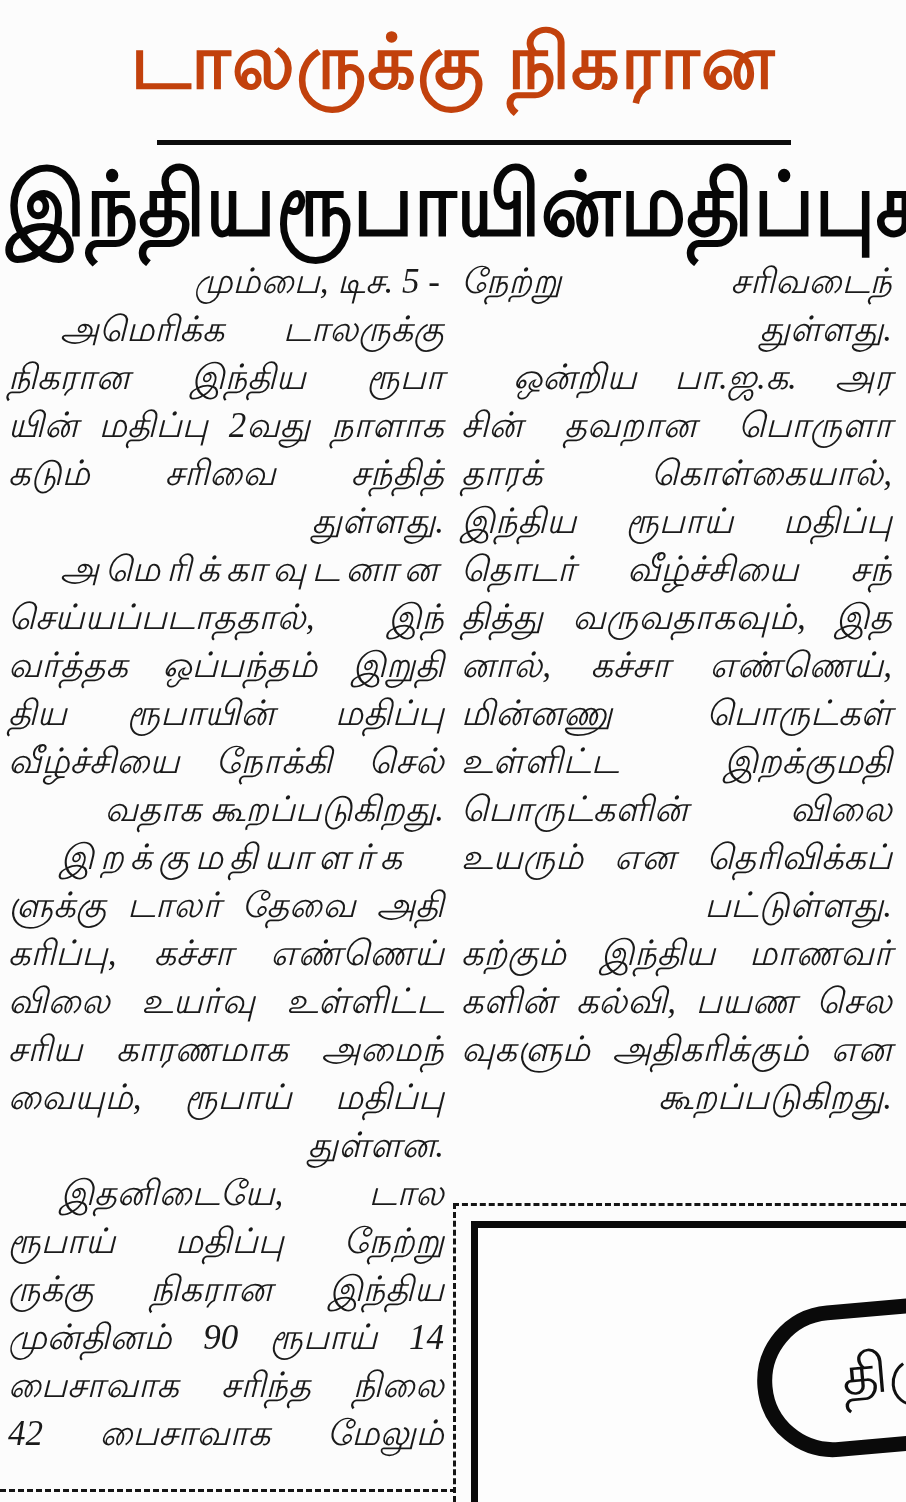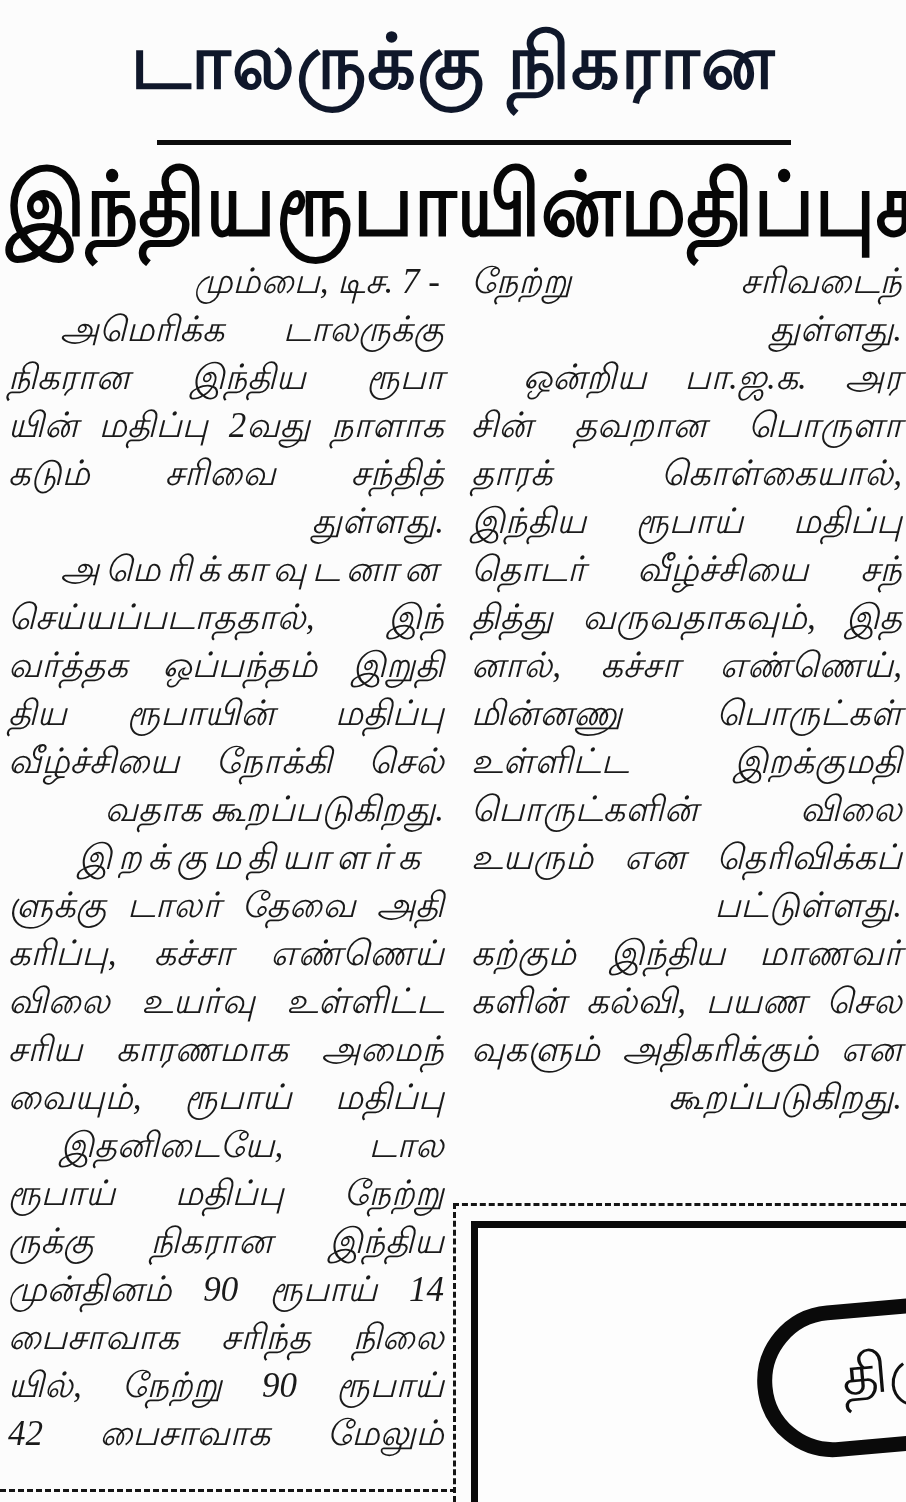--- a/index.html
+++ b/index.html
@@ -8,47 +8,47 @@
     position:relative; overflow:hidden;
     background:#fcfcfc; color:#121212;
     font-family:"Liberation Serif", serif;
   }
   
   .kicker {
     position:absolute; top:8px; left:0; width:906px;
     text-align:center;
     font-family:"Liberation Sans", sans-serif;
     font-weight:900; font-size:76px; line-height:108px;
-    letter-spacing:1px; color:#0f172a; white-space:nowrap;
+    letter-spacing:1px; color:#c2410c; white-space:nowrap;
   }
   .kicker-underline {
     position:absolute; top:140px; left:157px; width:634px; height:5px;
     background:#0c0c0c;
   }
   .main-headline {
     position:absolute; top:150px; left:0; width:906px; height:112px;
     padding:0 6px;
     display:flex; justify-content:space-between; align-items:center;
     font-family:"Liberation Sans", sans-serif;
     font-weight:900; font-size:82px; color:#060606;
     white-space:nowrap; overflow:hidden;
     transform:scaleY(1.08); transform-origin:top;
   }
   
   .column {
     position:absolute; top:258px;
     font-size:35px; font-style:italic; color:#1a1a1a;
   }
   .column.left  { left:8px;   width:436px; }
-  .column.right { left:471px; width:431px; }
+  .column.right { left:461px; width:431px; }
   .l { height:48px; line-height:48px; white-space:nowrap; overflow:visible; }
   .l.j { white-space:normal; text-align:justify; text-align-last:justify; }
   .l.e { text-align:right; }
   .l.r { text-align:right; padding-right:4px; }
-  .l.i { padding-left:52px;text-align:center; }
+  .l.i { padding-left:52px; }
   .l.s { letter-spacing:0.17em; }
   
   .ad-dashed-top {
     position:absolute; left:453px; top:1203px; width:453px; height:0;
     border-top:3px dashed #151515;
   }
   .ad-dashed-left {
     position:absolute; left:453px; top:1203px; width:0; height:299px;
     border-left:3px dashed #151515;
   }
@@ -77,44 +77,44 @@
 <div class="kicker">டாலருக்கு நிகரான</div>
 <div class="kicker-underline"></div>
 <div class="main-headline">
     <span>இந்திய</span>
     <span>ரூபாயின்</span>
     <span>மதிப்பு</span>
     <span>கடும்</span>
   </div>
 
 <div class="column left">
-    <div class="l r">மும்பை, டிச. 7 -</div>
+    <div class="l r">மும்பை, டிச. 5 -</div>
     <div class="l i j">அமெரிக்க டாலருக்கு</div>
     <div class="l j">நிகரான இந்திய ரூபா</div>
     <div class="l j">யின் மதிப்பு 2வது நாளாக</div>
     <div class="l j">கடும் சரிவை சந்தித்</div>
     <div class="l e">துள்ளது.</div>
     <div class="l i s">அமெரிக்காவுடனான</div>
     <div class="l j">செய்யப்படாததால், இந்</div>
     <div class="l j">வர்த்தக ஒப்பந்தம் இறுதி</div>
     <div class="l j">திய ரூபாயின் மதிப்பு</div>
     <div class="l j">வீழ்ச்சியை நோக்கி செல்</div>
     <div class="l e">வதாக கூறப்படுகிறது.</div>
     <div class="l i s">இறக்குமதியாளர்க</div>
     <div class="l j">ளுக்கு டாலர் தேவை அதி</div>
     <div class="l j">கரிப்பு, கச்சா எண்ணெய்</div>
     <div class="l j">விலை உயர்வு உள்ளிட்ட</div>
     <div class="l j">சரிய காரணமாக அமைந்</div>
     <div class="l j">வையும், ரூபாய் மதிப்பு</div>
+    <div class="l e">துள்ளன.</div>
     <div class="l i j">இதனிடையே, டால</div>
     <div class="l j">ரூபாய் மதிப்பு நேற்று</div>
     <div class="l j">ருக்கு நிகரான இந்திய</div>
     <div class="l j">முன்தினம் 90 ரூபாய் 14</div>
     <div class="l j">பைசாவாக சரிந்த நிலை</div>
-    <div class="l j">யில், நேற்று 90 ரூபாய்</div>
     <div class="l j">42 பைசாவாக மேலும்</div>
   </div>
 <div class="column right">
     <div class="l j">நேற்று சரிவடைந்</div>
     <div class="l e">துள்ளது.</div>
     <div class="l i j">ஒன்றிய பா.ஜ.க. அர</div>
     <div class="l j">சின் தவறான பொருளா</div>
     <div class="l j">தாரக் கொள்கையால்,</div>
     <div class="l j">இந்திய ரூபாய் மதிப்பு</div>
     <div class="l j">தொடர் வீழ்ச்சியை சந்</div>

